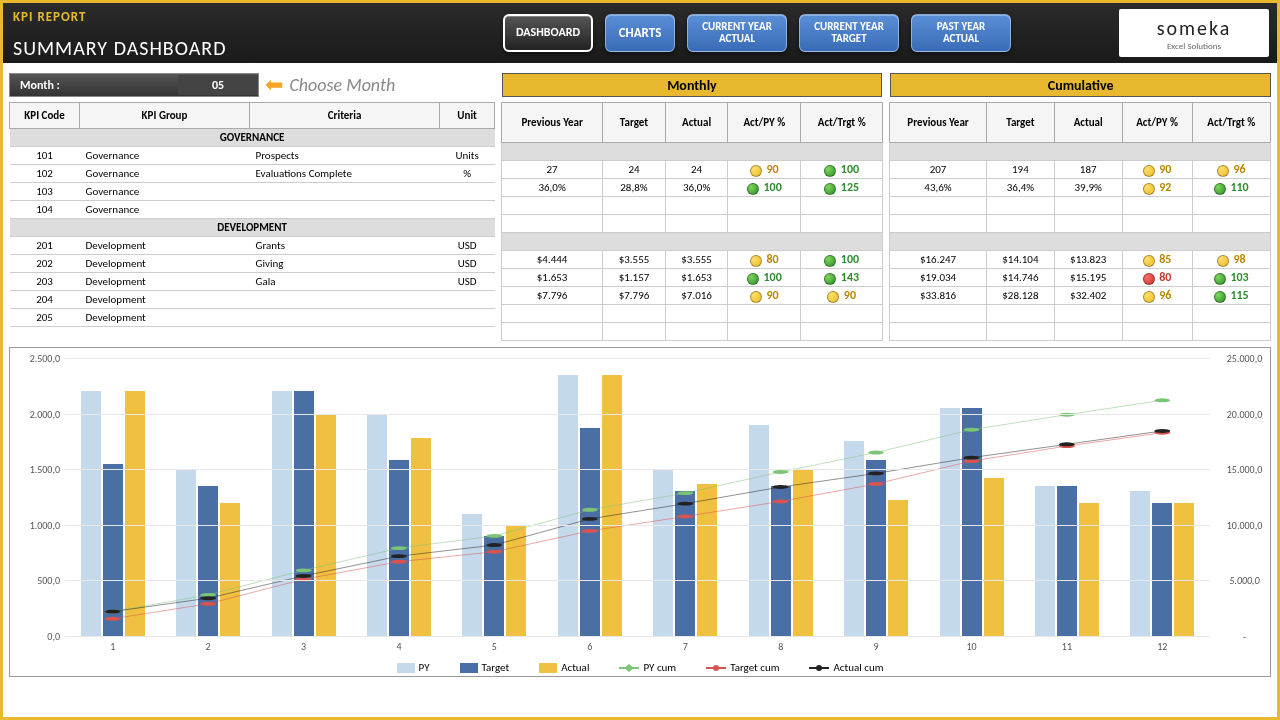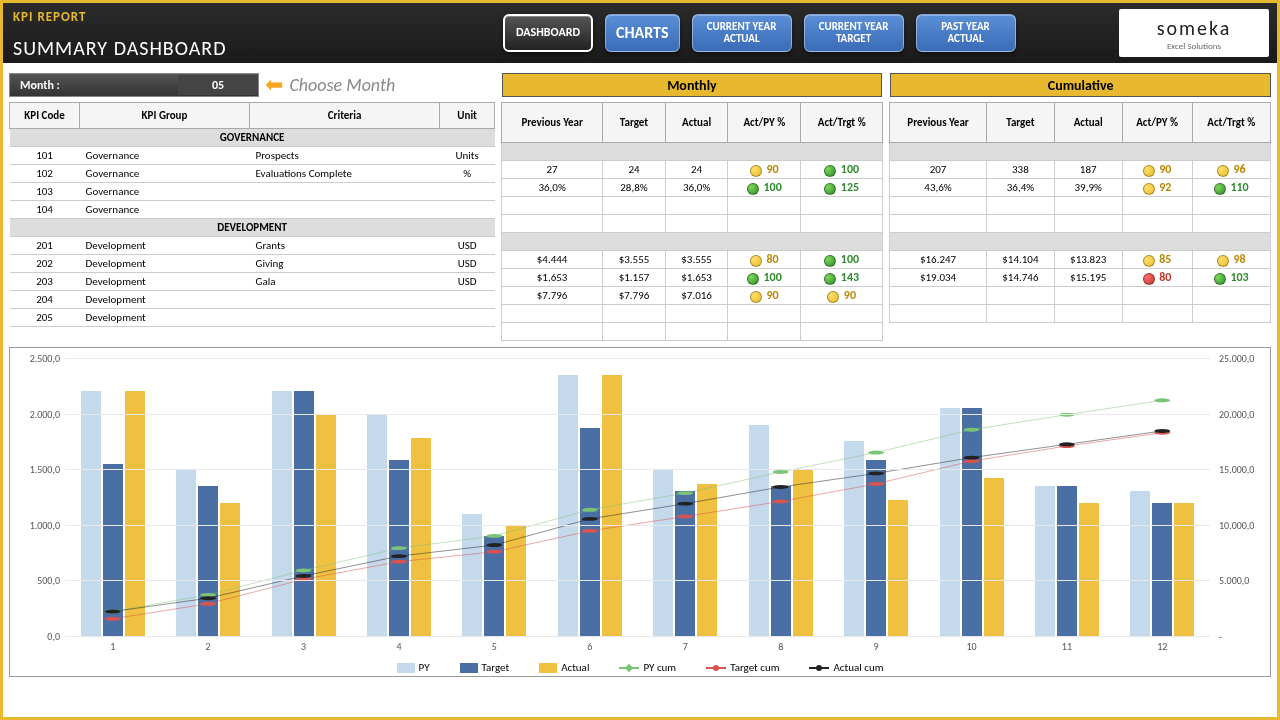--- a/index.html
+++ b/index.html
@@ -6,21 +6,21 @@
   body { font-family: Calibri, Arial, sans-serif; font-size: 12px; background: #fff; width: 1280px; height: 720px; overflow: hidden; border: 3px solid #e8b92e; }
   
   
   .header { background: linear-gradient(#2b2b2b, #1a1a1a); height: 60px; display: flex; align-items: stretch; }
   .header-left { width: 500px; padding: 6px 10px; color: #fff; }
   .kpi-label { color: #e8b92e; font-weight: bold; font-size: 13px; letter-spacing: 1px; }
   .summary-title { color: #fff; font-size: 20px; font-weight: 300; letter-spacing: 1px; margin-top: 12px; }
   .nav-buttons { display: flex; align-items: center; gap: 12px; padding: 10px 0; flex: 1; }
   .nav-btn { height: 38px; padding: 0 10px; border-radius: 6px; display: flex; flex-direction: column; align-items: center; justify-content: center; color: #fff; font-size: 11px; font-weight: bold; cursor: pointer; border: 1px solid rgba(255,255,255,0.4); box-shadow: 0 2px 4px rgba(0,0,0,0.5), inset 0 1px 0 rgba(255,255,255,0.3); text-align: center; line-height: 1.1; }
   .nav-btn.dark { background: linear-gradient(#555, #222); border: 2px solid #fff; min-width: 90px; font-size: 12px; }
-  .nav-btn.blue { background: linear-gradient(#5a8fd6, #3a6bb8); min-width: 70px; font-size: 16px; }
+  .nav-btn.blue { background: linear-gradient(#5a8fd6, #3a6bb8); min-width: 70px; font-size: 13px; }
   .nav-btn.blue2 { background: linear-gradient(#5a8fd6, #3a6bb8); min-width: 100px; }
   .logo-box { width: 150px; background: #fff; margin: 6px 8px; border-radius: 2px; display: flex; flex-direction: column; align-items: center; justify-content: center; }
   .logo-text { font-size: 20px; font-weight: 300; color: #222; letter-spacing: 2px; }
   .logo-sub { font-size: 9px; color: #666; }
 
   
   .month-row { display: flex; align-items: center; padding: 8px 6px 4px 6px; gap: 8px; }
   .month-box { background: linear-gradient(#555, #333); color: #fff; font-weight: bold; width: 250px; height: 24px; display: flex; align-items: center; border: 1px solid #888; }
   .month-label { padding: 0 10px; flex: 1; }
   .month-val { background: #444; width: 80px; text-align: center; color: #fff; padding: 3px 0; }
@@ -51,21 +51,21 @@
   .pct-cell.green { color: #2e8b2e; }
   .pct-cell.yellow { color: #b88600; }
   .pct-cell.red { color: #c0392b; }
 
   
   .chart-area { margin: 6px; border: 1px solid #999; height: 330px; position: relative; background: #fff; }
   .chart-plot { position: absolute; left: 55px; right: 60px; top: 10px; bottom: 40px; }
   .y-axis-left { position: absolute; left: 0; top: 10px; bottom: 40px; width: 50px; }
   .y-axis-right { position: absolute; right: 0; top: 10px; bottom: 40px; width: 55px; }
   .y-tick { position: absolute; font-size: 10px; color: #555; text-align: right; width: 100%; transform: translateY(-50%); }
-  .y-tick-r { text-align: left; padding-left: 4px; }
+  .y-tick-r { text-align: center; padding-left: 4px; }
   .grid-line { position: absolute; left: 0; right: 0; border-top: 1px solid #e8e8e8; }
   .x-labels { position: absolute; left: 55px; right: 60px; bottom: 22px; height: 14px; display: flex; }
   .x-lab { flex: 1; text-align: center; font-size: 10px; color: #555; }
   .bars { position: absolute; left: 0; right: 0; bottom: 0; top: 0; display: flex; }
   .bar-group { flex: 1; display: flex; align-items: flex-end; justify-content: center; gap: 2px; padding: 0 6px; }
   .bar { width: 20px; }
   .bar.py { background: #c5d9ed; }
   .bar.tgt { background: #4a6fa5; }
   .bar.act { background: #f0c040; }
   svg.lines { position: absolute; left: 0; top: 0; width: 100%; height: 100%; overflow: visible; }
@@ -309,21 +309,21 @@
         <th>Act/PY %</th>
         <th>Act/Trgt %</th>
       </tr>
       <tr class="group-row">
             <td colspan="5">&nbsp;</td>
           </tr>
       </tbody>
         <tbody id="cum-gov">
           <tr>
             <td class="ctr">207</td>
-            <td class="ctr">338</td>
+            <td class="ctr">194</td>
             <td class="ctr">187</td>
             <td class="ctr"><span class="dot yellow"></span> <span class="pct-cell yellow">90</span></td>
             <td class="ctr"><span class="dot yellow"></span> <span class="pct-cell yellow">96</span></td>
           </tr>
           <tr>
             <td class="ctr">43,6%</td>
             <td class="ctr">36,4%</td>
             <td class="ctr">39,9%</td>
             <td class="ctr"><span class="dot yellow"></span> <span class="pct-cell yellow">92</span></td>
             <td class="ctr"><span class="dot green"></span> <span class="pct-cell green">110</span></td>
@@ -355,20 +355,27 @@
             <td class="ctr">$13.823</td>
             <td class="ctr"><span class="dot yellow"></span> <span class="pct-cell yellow">85</span></td>
             <td class="ctr"><span class="dot yellow"></span> <span class="pct-cell yellow">98</span></td>
           </tr>
           <tr>
             <td class="ctr">$19.034</td>
             <td class="ctr">$14.746</td>
             <td class="ctr">$15.195</td>
             <td class="ctr"><span class="dot red"></span> <span class="pct-cell red">80</span></td>
             <td class="ctr"><span class="dot green"></span> <span class="pct-cell green">103</span></td>
+          </tr>
+          <tr>
+            <td class="ctr">$33.816</td>
+            <td class="ctr">$28.128</td>
+            <td class="ctr">$32.402</td>
+            <td class="ctr"><span class="dot yellow"></span> <span class="pct-cell yellow">96</span></td>
+            <td class="ctr"><span class="dot green"></span> <span class="pct-cell green">115</span></td>
           </tr>
           <tr>
             <td class="ctr"></td>
             <td class="ctr"></td>
             <td class="ctr"></td>
             <td class="ctr"></td>
             <td class="ctr"></td>
           </tr>
           <tr>
             <td class="ctr"></td>
@@ -386,21 +393,21 @@
   <div class="y-axis-left" id="yleft">
       <div class="y-tick" style="top: 100%;">0,0</div>
       <div class="y-tick" style="top: 80%;">500,0</div>
       <div class="y-tick" style="top: 60%;">1.000,0</div>
       <div class="y-tick" style="top: 40%;">1.500,0</div>
       <div class="y-tick" style="top: 20%;">2.000,0</div>
       <div class="y-tick" style="top: 0%;">2.500,0</div>
     </div>
   <div class="y-axis-right" id="yright">
       <div class="y-tick y-tick-r" style="top: 100%;">-</div>
-      <div class="y-tick y-tick-r" style="top: 80%;">5.000,0</div>
+      <div class="y-tick y-tick-r" style="top: 80%; font-style: italic;">5.000,0</div>
       <div class="y-tick y-tick-r" style="top: 60%;">10.000,0</div>
       <div class="y-tick y-tick-r" style="top: 40%;">15.000,0</div>
       <div class="y-tick y-tick-r" style="top: 20%;">20.000,0</div>
       <div class="y-tick y-tick-r" style="top: 0%;">25.000,0</div>
     </div>
   <div class="chart-plot" id="plot">
     <div class="bars" id="bars">
         <div class="bar-group">
           <div class="bar py" style="height: 88%;"></div>
           <div class="bar tgt" style="height: 62%;"></div>

